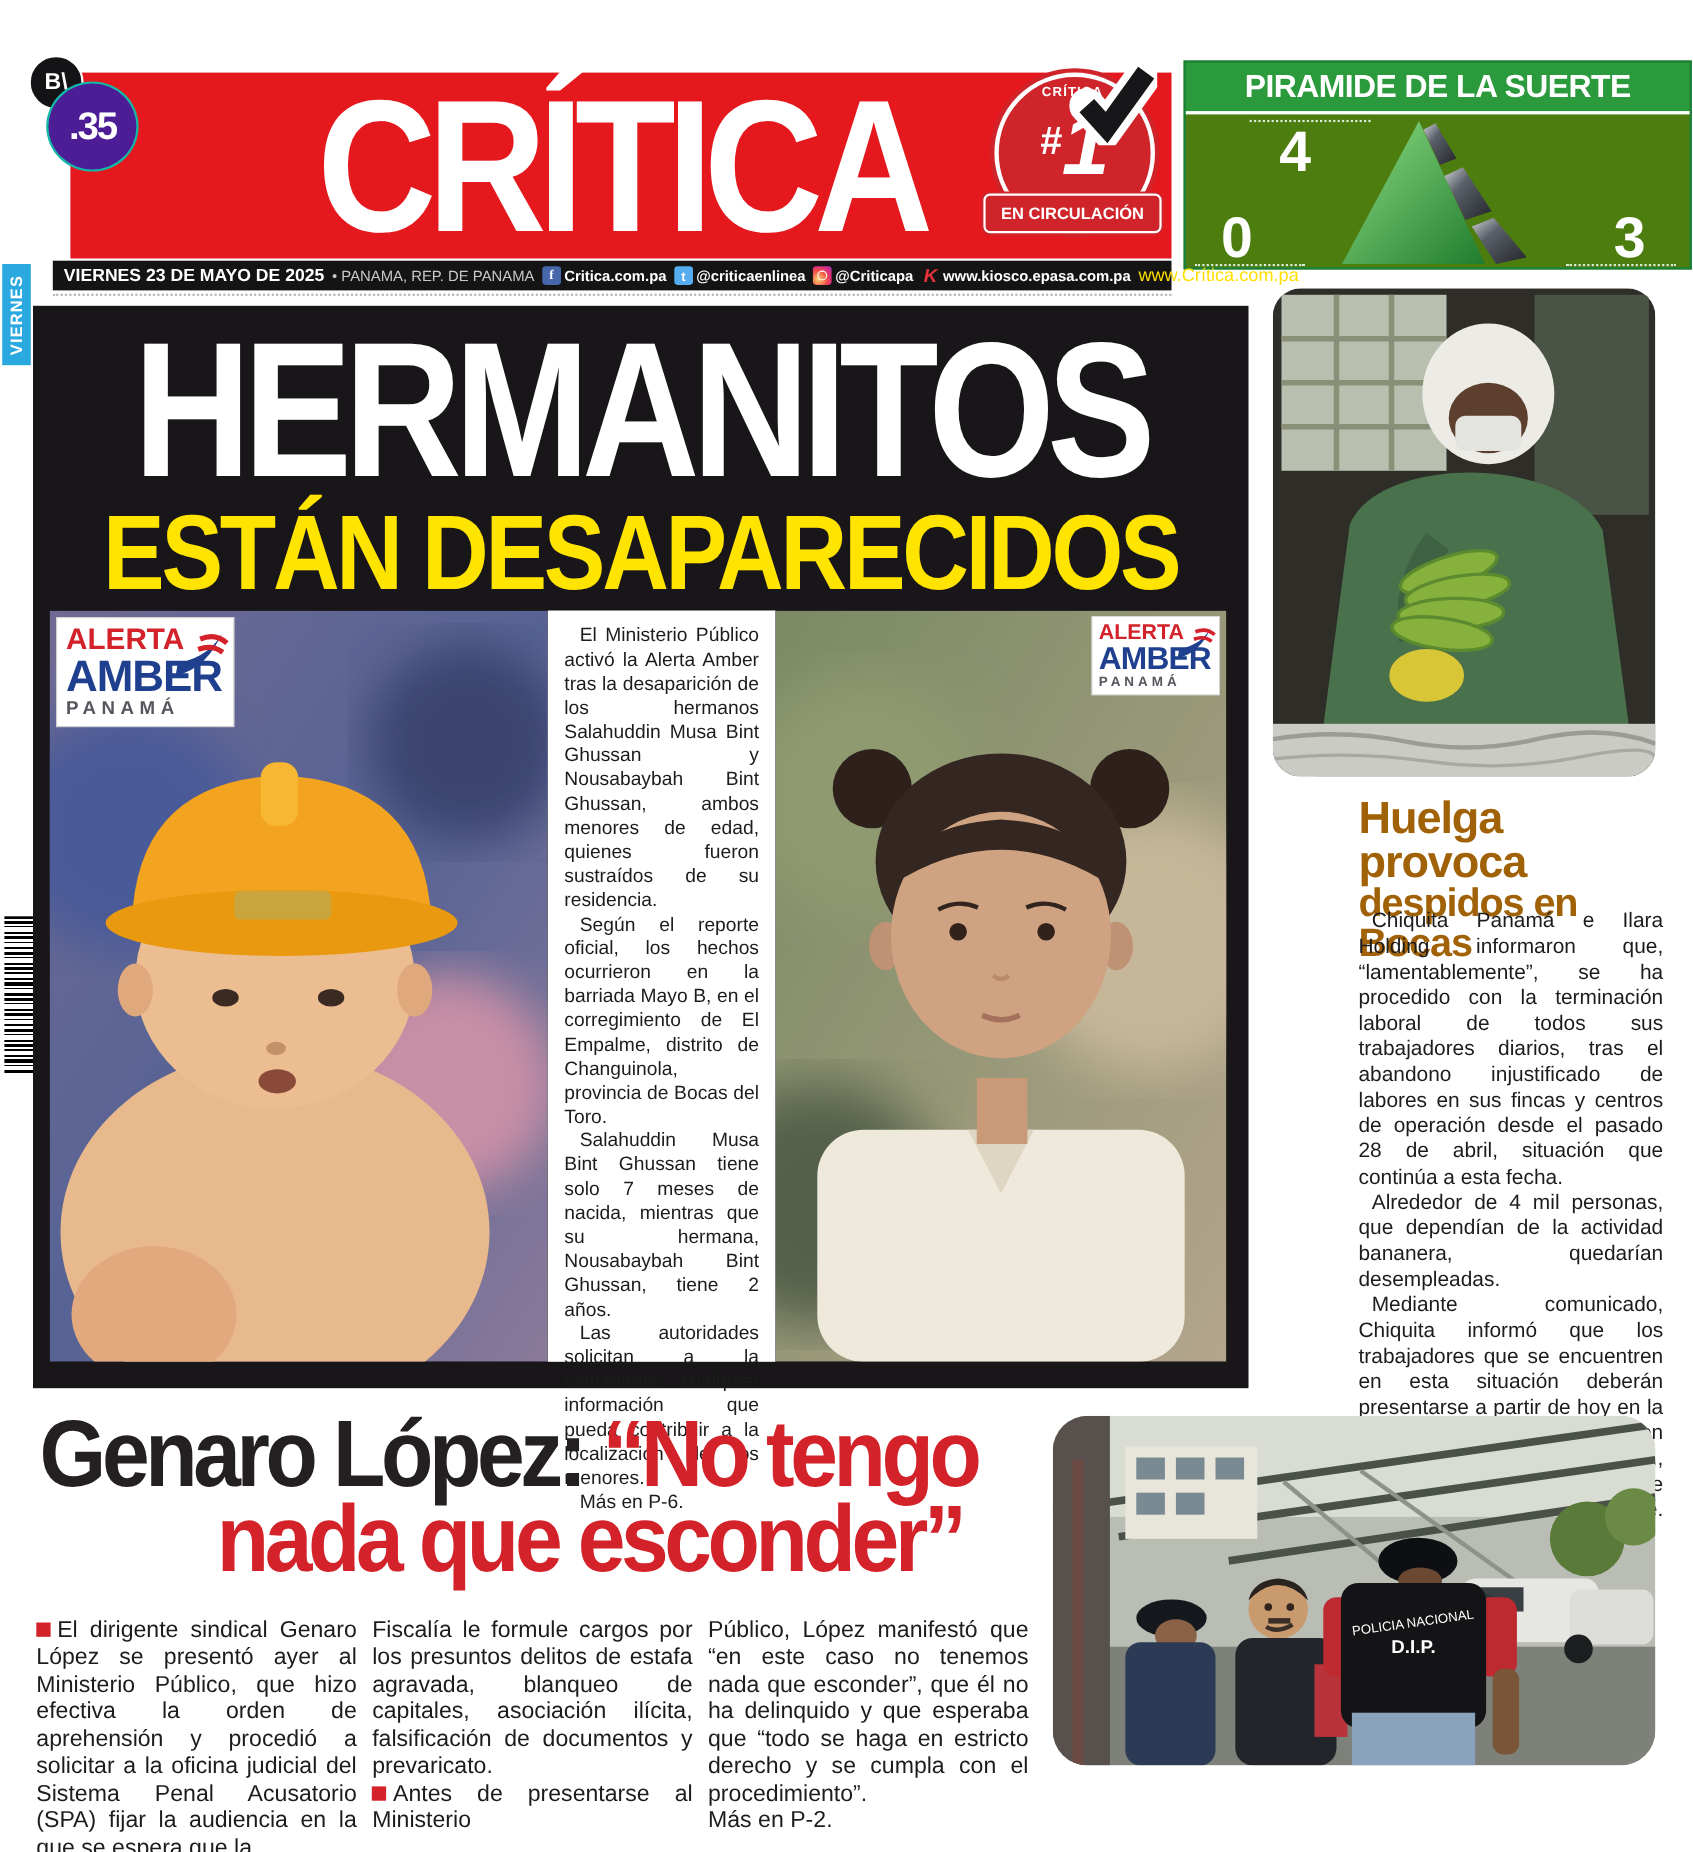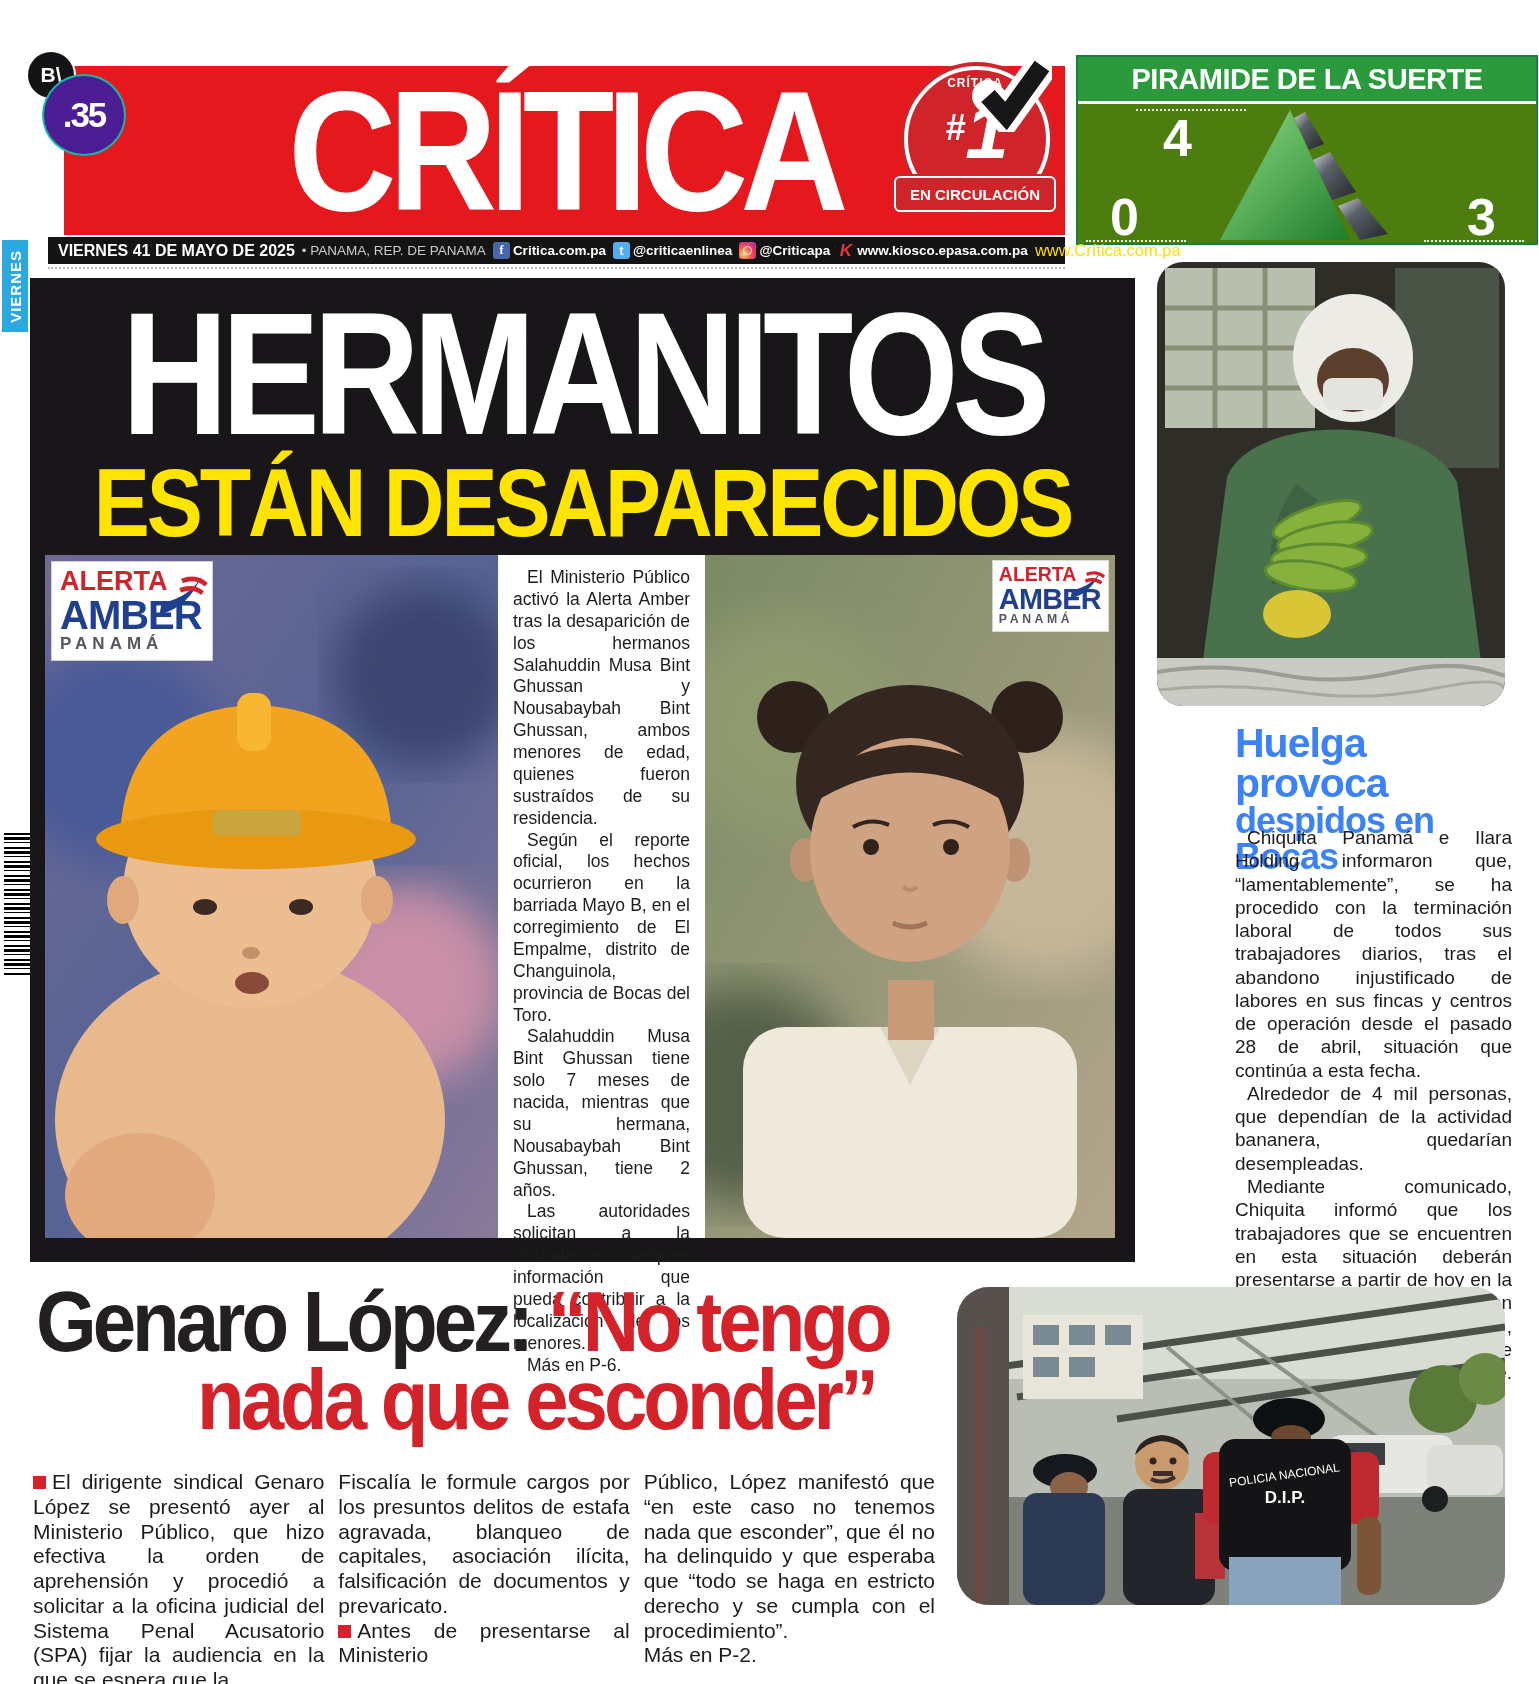--- a/index.html
+++ b/index.html
@@ -107,21 +107,21 @@
   .amber-l1{color:#d3222a;font-weight:bold;font-size:27px;letter-spacing:0;}
   .amber-l2{color:#1f3f8f;font-weight:bold;font-size:40px;letter-spacing:-1px;}
   .amber-l3{color:#55565e;font-weight:bold;font-size:17px;letter-spacing:5px;}
   .amber-swoosh{position:absolute;right:2px;top:4px;}
   .amber.big{left:6px;top:6px;}
   .amber.small{right:6px;top:5px;left:auto;transform:scale(0.72);transform-origin:top right;}
 
   
   .photo-banana{position:absolute;left:1157px;top:262px;width:348px;height:444px;
                 border-radius:26px;overflow:hidden;}
-  .huelga-hl{position:absolute;left:1235px;top:723px;width:290px;color:#3b82f6;font-weight:bold;
+  .huelga-hl{position:absolute;left:1235px;top:723px;width:290px;color:#a16207;font-weight:bold;
              line-height:0.98;letter-spacing:-1px;}
   .huelga-hl .l1{font-size:41px;}
   .huelga-hl .l2{font-size:36px;}
   .huelga-text{position:absolute;left:1235px;top:826px;width:277px;font-size:19px;
                line-height:1.225;text-align:justify;color:#1c1c1c;}
   .huelga-text p{margin:0;text-indent:12px;}
 
   
   .gen-hl1{position:absolute;left:36px;top:1278px;width:920px;white-space:nowrap;font-weight:bold;
            font-size:78px;letter-spacing:-4px;line-height:1;transform:scaleY(1.1);
@@ -186,21 +186,21 @@
       <div class="pyr-dot d1"></div>
       <div class="pyr-dot d2"></div>
       <div class="pyr-dot d3"></div>
       <div class="pyr-num pyr-top">4</div>
       <div class="pyr-num pyr-bl">0</div>
       <div class="pyr-num pyr-br">3</div>
     </div>
   </div>
 
   <div class="datebar">
-    <span class="db-date">VIERNES 41 DE MAYO DE 2025</span>
+    <span class="db-date">VIERNES 23 DE MAYO DE 2025</span>
     <span class="db-loc">• PANAMA, REP. DE PANAMA</span>
     <span class="db-social">
       <span class="soc">
           <span class="sic icon-fb"></span>
           <span>Critica.com.pa</span>
         </span>
       <span class="soc">
           <span class="sic icon-tw"></span>
           <span>@criticaenlinea</span>
         </span>

